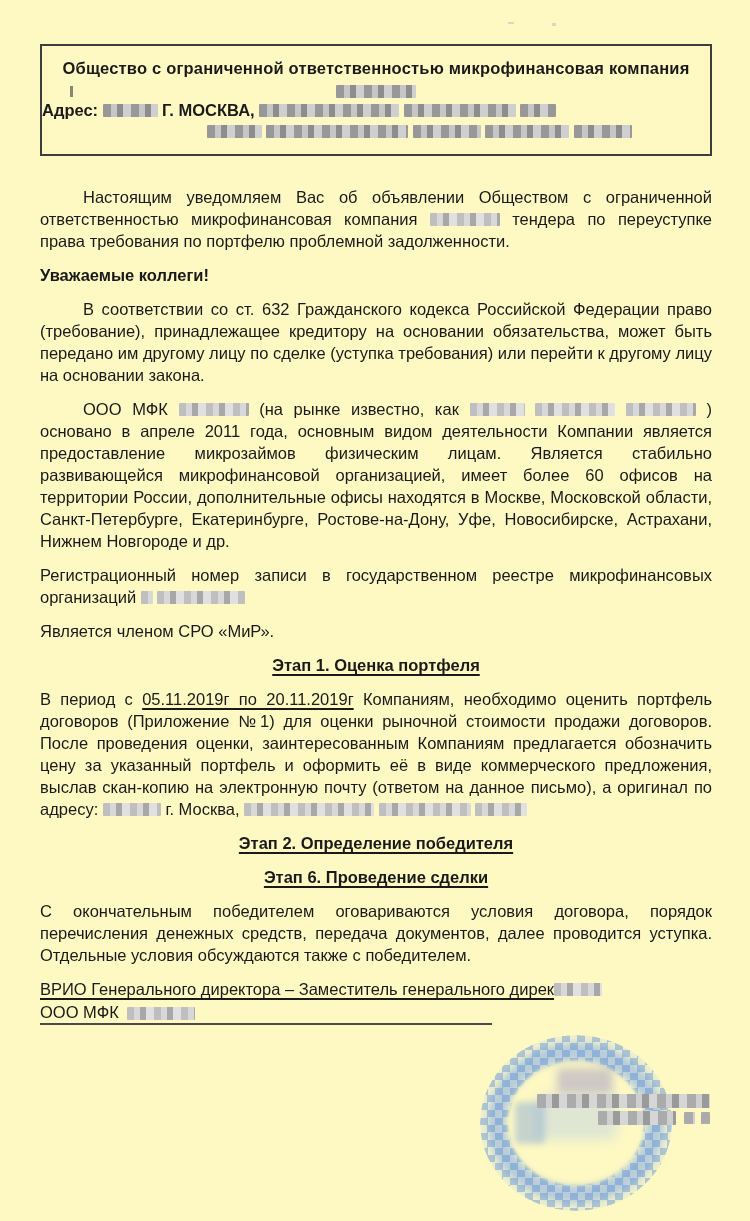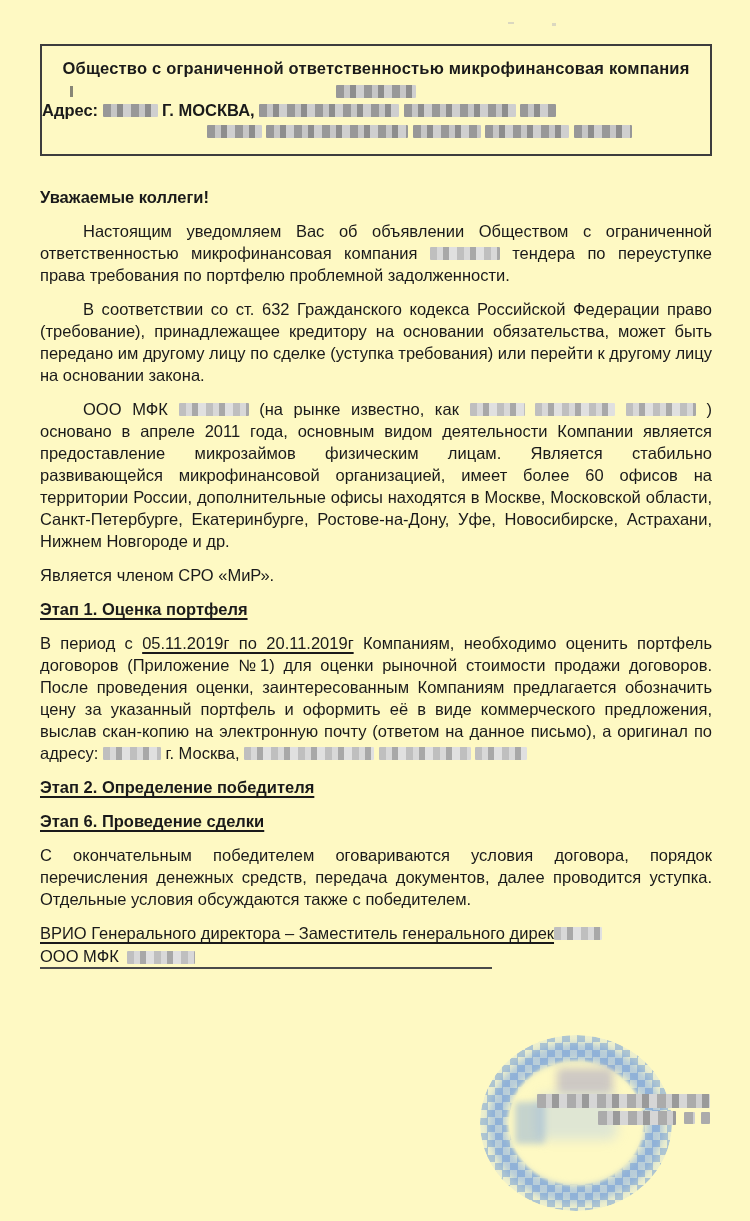--- a/index.html
+++ b/index.html
@@ -41,21 +41,21 @@
   .para{
     margin:0 0 12px 0;
     font-size:16.5px;
     line-height:22px;
     text-align:justify;
   }
   .indent{ text-indent:43px; }
   .bold{ font-weight:bold; }
   .heading{
     font-weight:bold;
-    text-align:left;
+    text-align:center;
     margin-top:8px;
   }
   .heading span{ text-decoration:underline; text-decoration-thickness:1.5px; text-underline-offset:3px; }
   .useg{ text-decoration:underline; text-decoration-thickness:1.5px; text-underline-offset:3px; }
   
   .redact{
     display:inline-block;
     height:13px;
     vertical-align:-1px;
     border-radius:1px;
@@ -137,24 +137,25 @@
     </div>
     <div class="hb-addr2">
       <span class="redact dark" style="width:55px"></span>
       <span class="redact dark" style="width:142px"></span>
       <span class="redact dark" style="width:68px"></span>
       <span class="redact dark" style="width:84px"></span>
       <span class="redact dark" style="width:58px"></span>
     </div>
   </div>
 
+  <p class="para indent"><span>Настоящим уведомляем Вас об объявлении Обществом с ограниченной ответственностью микрофинансовая компания </span><span class="redact" style="width: 70px;"></span><span> тендера по переуступке права требования по портфелю проблемной задолженности.</span></p>
   <p class="para bold"><span>Уважаемые коллеги!</span></p>
-  <p class="para indent"><span>Настоящим уведомляем Вас об объявлении Обществом с ограниченной ответственностью микрофинансовая компания </span><span class="redact" style="width: 70px;"></span><span> тендера по переуступке права требования по портфелю проблемной задолженности.</span></p>
   <p class="para indent"><span>В соответствии со ст. 632 Гражданского кодекса Российской Федерации право (требование), принадлежащее кредитору на основании обязательства, может быть передано им другому лицу по сделке (уступка требования) или перейти к другому лицу на основании закона.</span></p>
   <p class="para indent"><span>ООО МФК </span><span class="redact" style="width: 70px;"></span><span> (на рынке известно, как </span><span class="redact" style="width: 55px;"></span><span> </span><span class="redact" style="width: 80px;"></span><span> </span><span class="redact" style="width: 70px;"></span><span> ) основано в апреле 2011 года, основным видом деятельности Компании является предоставление микрозаймов физическим лицам. Является стабильно развивающейся микрофинансовой организацией, имеет более 60 офисов на территории России, дополнительные офисы находятся в Москве, Московской области, Санкт-Петербурге, Екатеринбурге, Ростове-на-Дону, Уфе, Новосибирске, Астрахани, Нижнем Новгороде и др.</span></p>
+  <p class="para"><span>Регистрационный номер записи в государственном реестре микрофинансовых организаций </span><span class="redact" style="width: 12px;"></span><span> </span><span class="redact" style="width: 88px;"></span></p>
   <p class="para"><span>Является членом СРО «МиР».</span></p>
 
   <p class="para heading"><span class="useg">Этап 1. Оценка портфеля</span></p>
   <p class="para"><span>В период с </span><span class="useg">05.11.2019г по 20.11.2019г</span><span> Компаниям, необходимо оценить портфель договоров (Приложение №1) для оценки рыночной стоимости продажи договоров. После проведения оценки, заинтересованным Компаниям предлагается обозначить цену за указанный портфель и оформить её в виде коммерческого предложения, выслав скан-копию на электронную почту (ответом на данное письмо), а оригинал по адресу: </span><span class="redact" style="width: 58px;"></span><span> г. Москва, </span><span class="redact" style="width: 130px;"></span><span> </span><span class="redact" style="width: 92px;"></span><span> </span><span class="redact" style="width: 52px;"></span></p>
 
   <p class="para heading"><span class="useg">Этап 2. Определение победителя</span></p>
 
   <p class="para heading"><span class="useg">Этап 6. Проведение сделки</span></p>
   <p class="para"><span>С окончательным победителем оговариваются условия договора, порядок перечисления денежных средств, передача документов, далее проводится уступка. Отдельные условия обсуждаются  также с победителем.</span></p>
 

